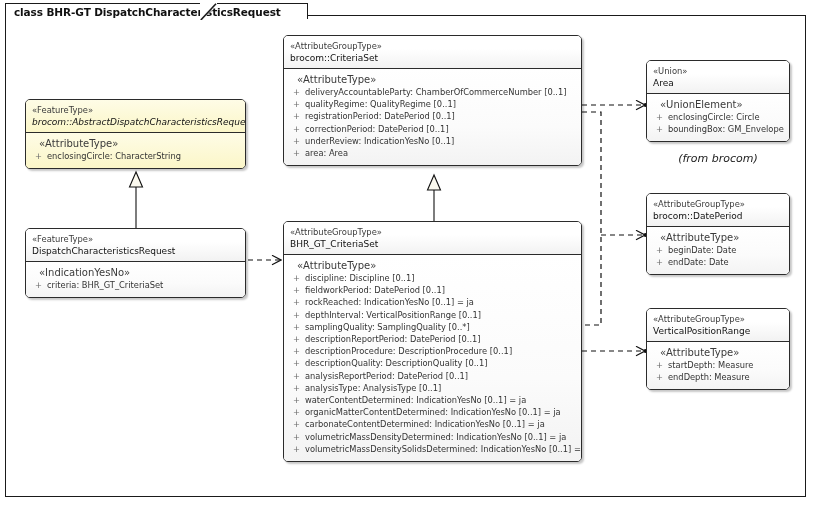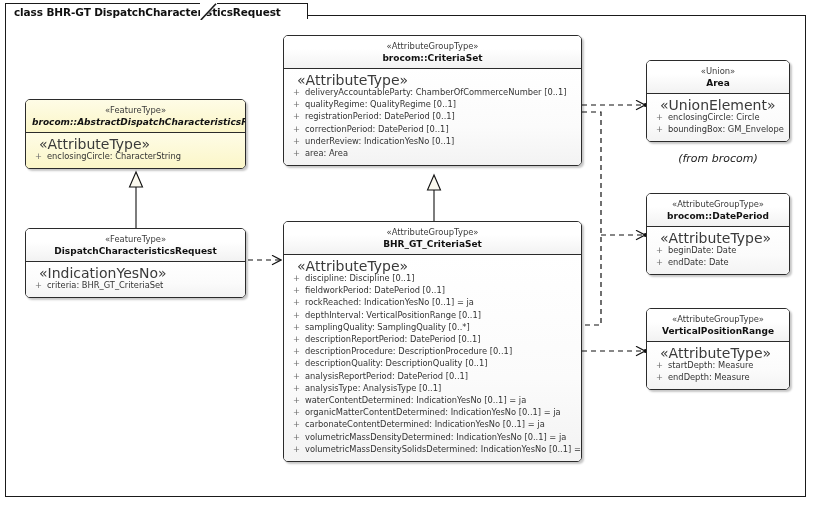--- a/index.html
+++ b/index.html
@@ -64,44 +64,43 @@
     border: 1.1px solid #2b2b2b;
     border-radius: 5px;
     background: #ffffff;
     box-shadow: 2px 2px 2px rgba(0,0,0,0.22);
     z-index: 4;
     overflow: hidden;
   }
   .uml .hdr {
     box-sizing: border-box;
     padding: 5px 6px 4px 6px;
-    text-align: center;
     background: linear-gradient(to bottom, #ffffff 0%, #ffffff 40%, #f2f2f2 100%);
     border-bottom: 1.1px solid #2b2b2b;
   }
   .uml .stereo {
     font-size: 8.4px;
     color: #3a3a3a;
     line-height: 11px;
     white-space: nowrap;
   }
   .uml .cname {
     font-size: 9px;
-    font-weight: bold;
+    font-weight: normal;
     color: #111111;
     line-height: 12px;
     white-space: nowrap;
   }
   .uml .body {
     box-sizing: border-box;
     padding: 5px 4px 6px 4px;
     background: linear-gradient(to bottom, #ffffff 0%, #fbfbfb 60%, #f3f3f3 100%);
   }
   .uml .grp {
-    font-size: 14px;
+    font-size: 10px;
     color: #3a3a3a;
     line-height: 12px;
     padding-left: 9px;
     white-space: nowrap;
   }
   .attr {
     display: flex;
     font-size: 8.3px;
     color: #3a3a3a;
     line-height: 12.2px;

